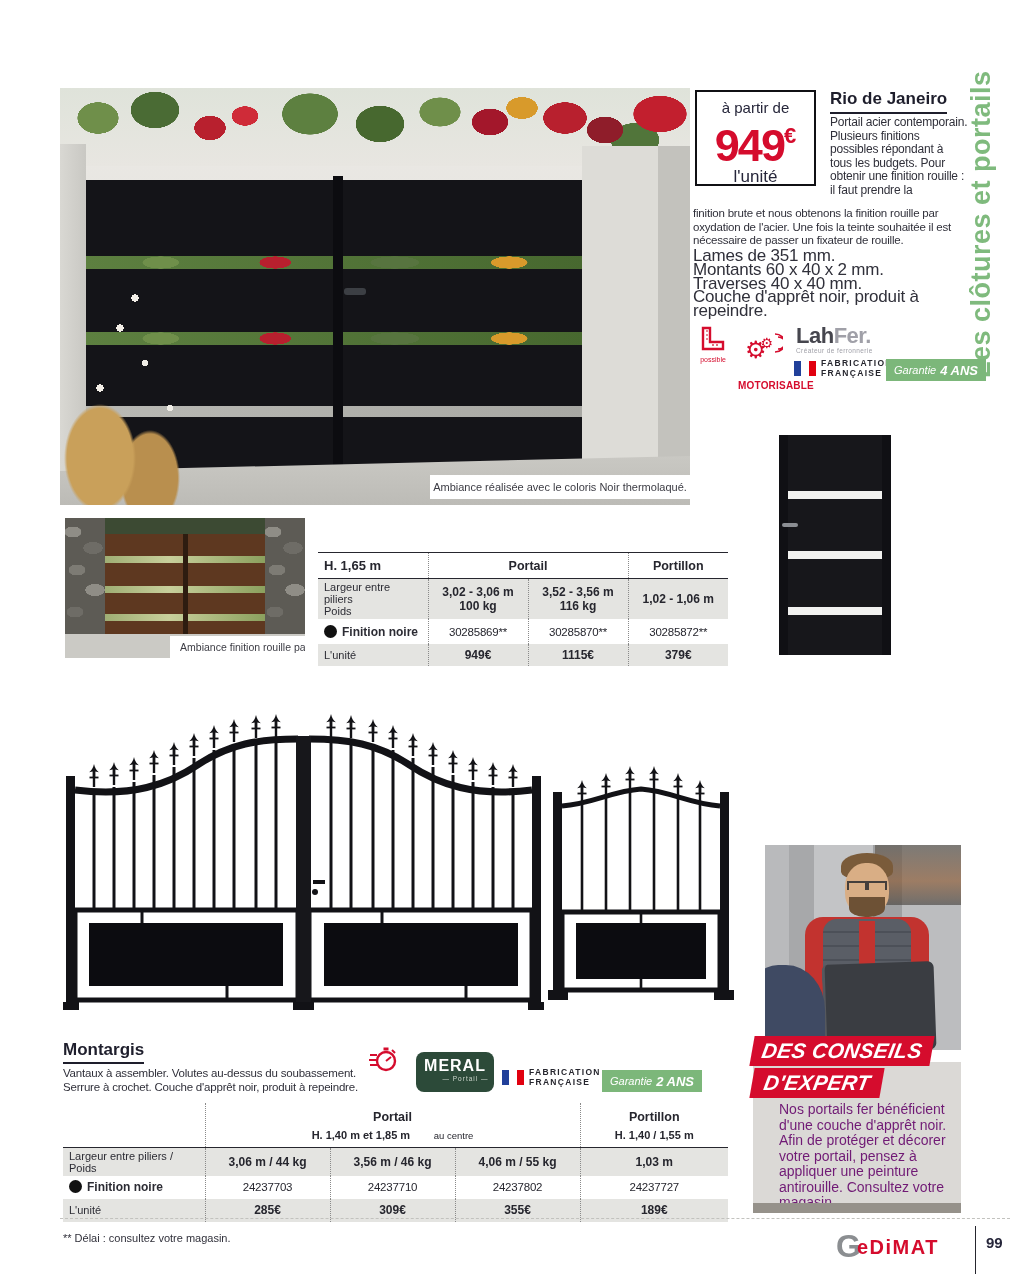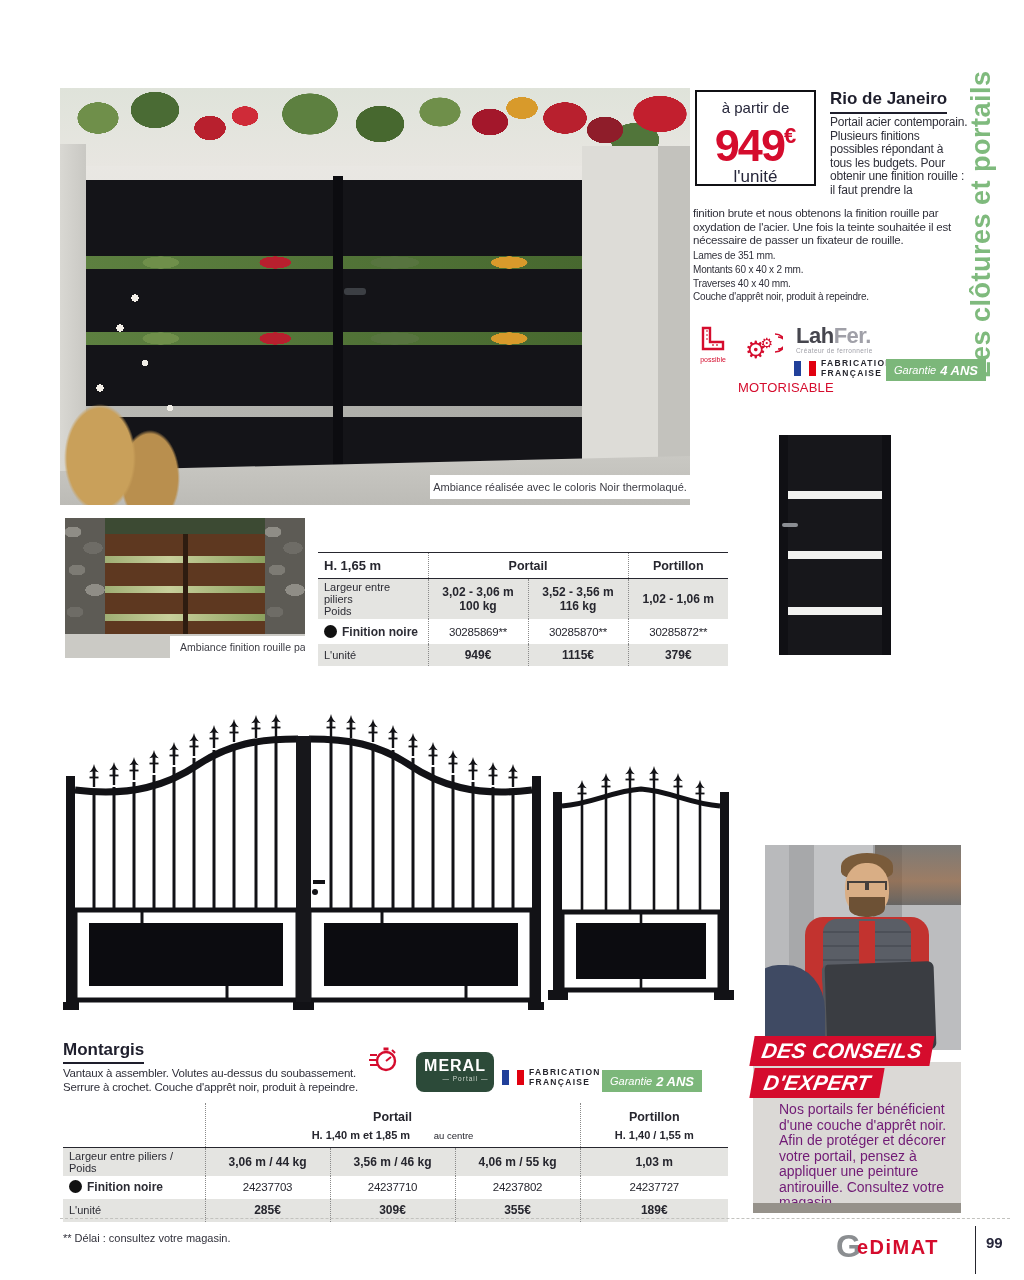--- a/index.html
+++ b/index.html
@@ -70,30 +70,30 @@
   .price-euro { font-size:22px; vertical-align:18px; letter-spacing:0; }
   .price-suffix { font-size:17px; color:#26263a; margin-top:1px; }
 
   
   .rio-title { position:absolute; left:830px; top:89px; font-size:17px; font-weight:bold; color:#1e1e2c;
     border-bottom:2px solid #1e1e2c; padding-bottom:3px; }
   .rio-desc-narrow { position:absolute; left:830px; top:116px; width:138px; font-size:12px; line-height:13.6px;
     color:#30303a; letter-spacing:-.2px; }
   .rio-desc-wide { position:absolute; left:693px; top:207px; width:288px; font-size:11.5px; line-height:13.6px;
     color:#30303a; letter-spacing:-.2px; }
-  .rio-specs { position:absolute; left:693px; top:249px; width:288px; font-size:10px; line-height:13.8px;
+  .rio-specs { position:absolute; left:693px; top:249px; width:288px; font-size:17px; line-height:13.8px;
     color:#30303a; letter-spacing:-.2px; }
 
   
   .badge-row { position:absolute; left:694px; top:323px; width:290px; height:66px; }
   .b-mesure { position:absolute; left:0; top:3px; width:38px; text-align:center; color:#d50c2d; }
   .b-mesure .t1 { font-size:7px; margin-top:1px; }
   .b-mesure .t3 { font-size:7px; }
   .b-motor { position:absolute; left:44px; top:8px; width:52px; text-align:center; color:#d50c2d; }
-  .b-motor .label { font-size:13px; font-weight:normal; margin-top:18px; letter-spacing:.2px; }
+  .b-motor .label { font-size:10px; font-weight:bold; margin-top:18px; letter-spacing:.2px; }
   .gear-wrap { font-size:24px; line-height:24px; color:#d50c2d; }
   .gear-small { font-size:14px; vertical-align:10px; margin-left:-6px; }
   .b-lahfer { position:absolute; left:102px; top:0; width:90px; }
   .lahfer-name { font-size:22px; font-weight:bold; letter-spacing:-.5px; }
   .lahfer-a { color:#46464e; } .lahfer-b { color:#a0a0a8; }
   .lahfer-tag { font-size:6.5px; color:#a0a0a8; letter-spacing:.4px; margin-top:-2px; }
   .b-fab { position:absolute; left:100px; top:36px; display:flex; align-items:center; gap:5px; }
   .flag { width:22px; height:15px; display:flex; }
   .flag i { flex:1; } .flag .fb { background:#21409a; } .flag .fw { background:#fff; } .flag .fr { background:#e1000f; }
   .fab-text { font-size:8.5px; font-weight:bold; letter-spacing:1.3px; color:#26262e; line-height:9.5px; }

